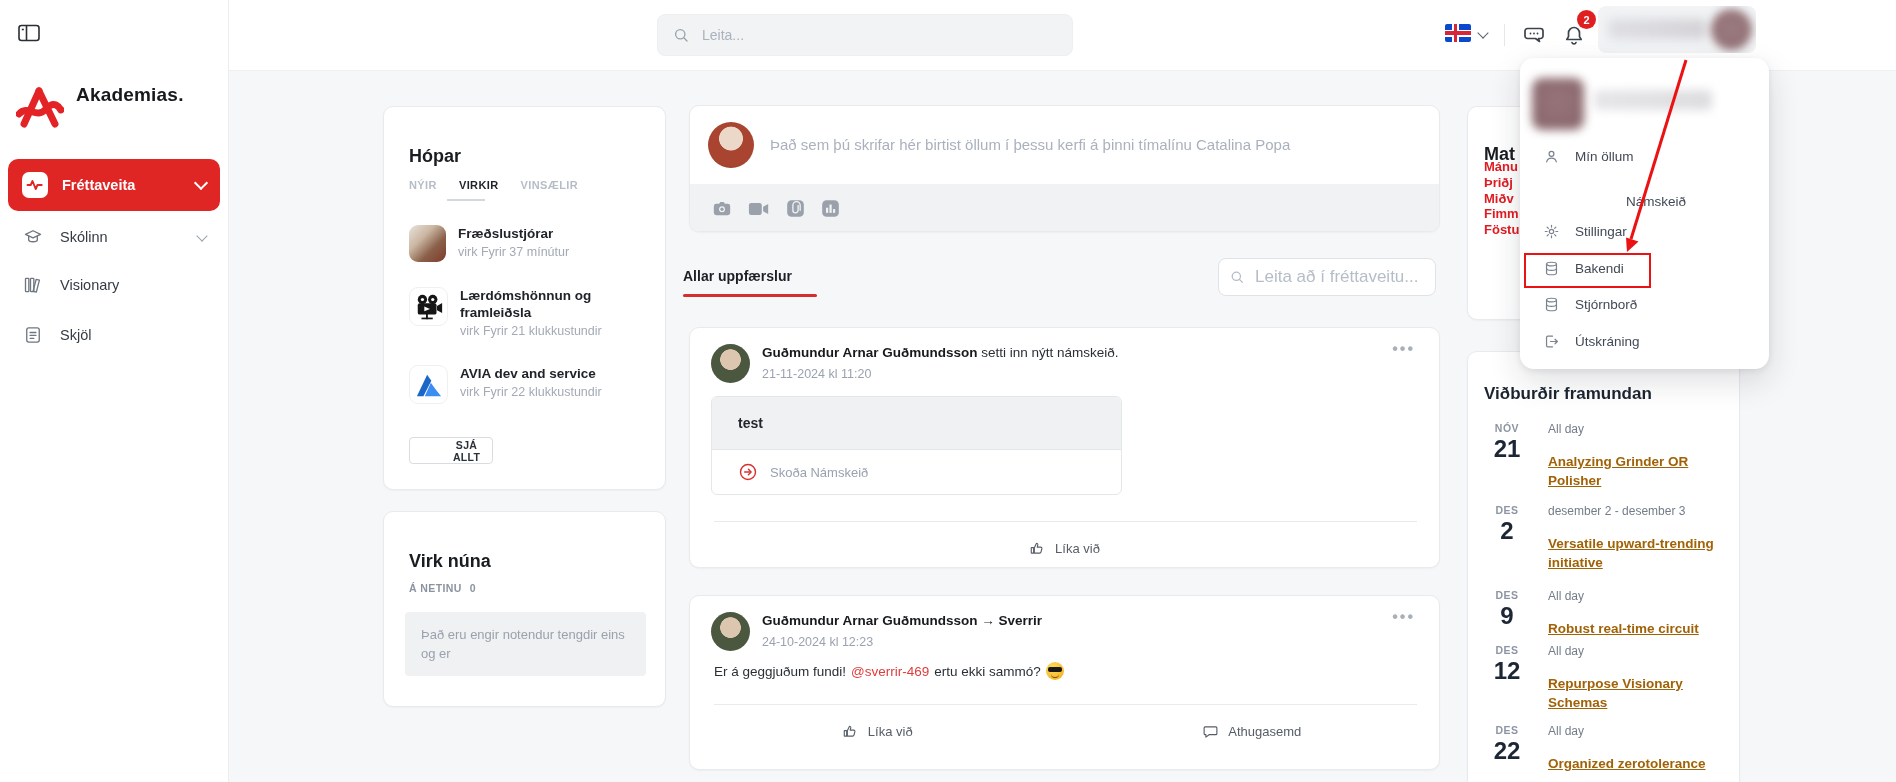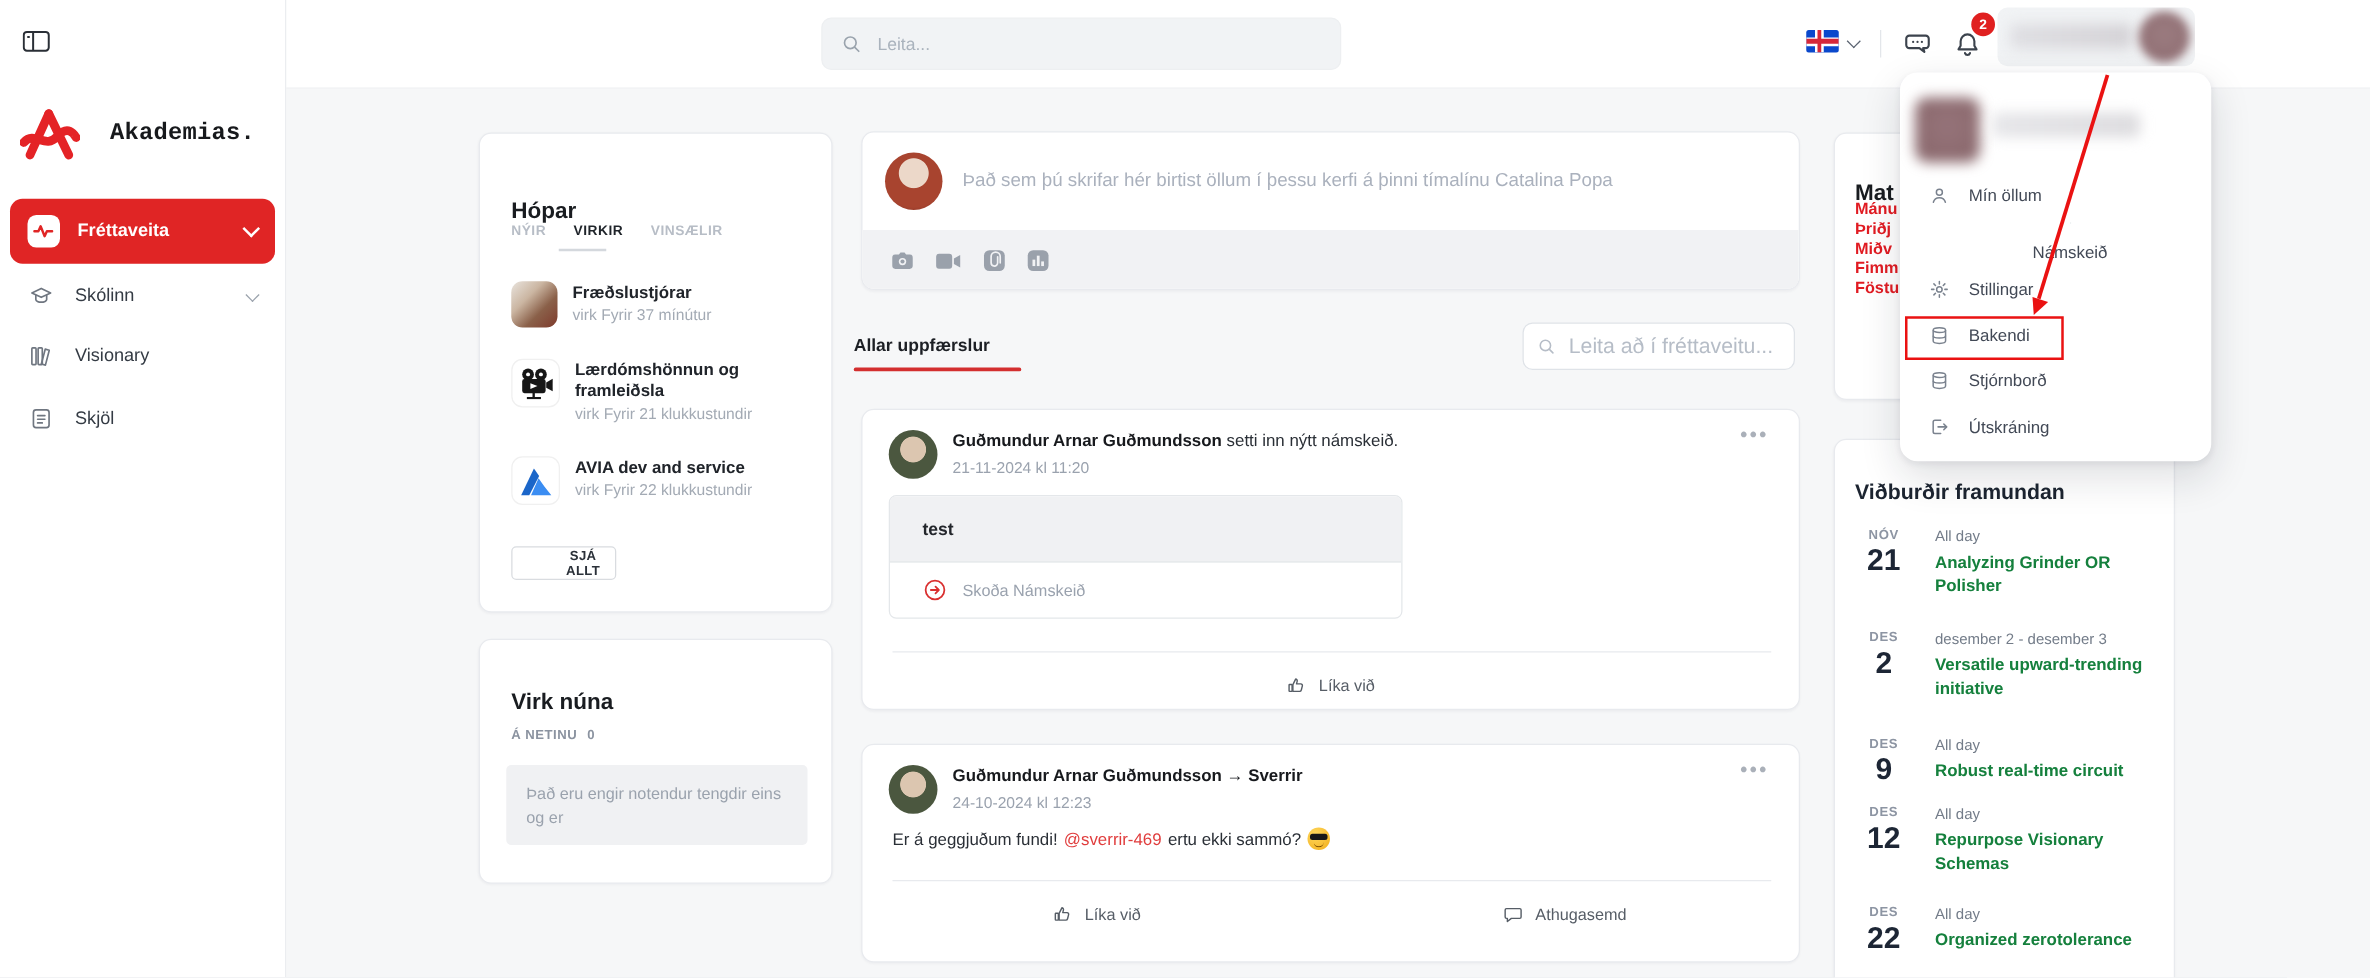--- a/index.html
+++ b/index.html
@@ -27,35 +27,35 @@
   .badge{left:1349px;top:10px;min-width:19px;height:19px;background:#e02020;border-radius:10px;color:#fff;
          font-size:11px;font-weight:bold;display:flex;align-items:center;justify-content:center;}
   .userchip{left:1370px;top:6px;width:158px;height:47px;background:#f1f3f5;border-radius:8px;overflow:hidden;}
   .userchip .nameblur{position:absolute;left:10px;top:13px;width:98px;height:20px;border-radius:4px;
         background:linear-gradient(90deg,#dfdfe3,#d4d2d6);filter:blur(5px);}
   .userchip .avblur{position:absolute;right:4px;top:3px;width:41px;height:41px;border-radius:50%;
         background:radial-gradient(circle at 50% 45%,#9b7c80,#8d6b70);filter:blur(4px);}
   
   .sidebar{left:0;top:0;width:228px;height:782px;background:#fff;border-right:1px solid #ebedf0;z-index:5;}
   .sb-toggle{left:18px;top:24px;width:22px;height:18px;}
-  .logo{left:16px;top:84px;display:flex;align-items:center;gap:24px;font-family:Liberation Mono, monospace;}
+  .logo{left:16px;top:84px;display:flex;align-items:flex-start;gap:12px;}
   .logo-text{font-size:19px;font-weight:bold;letter-spacing:.2px;color:#17191c;}
   .navpill{left:8px;top:159px;width:212px;height:52px;background:#e02525;border-radius:10px;display:flex;
            align-items:center;padding:0 14px;box-sizing:border-box;gap:14px;}
   .pill-ic{width:26px;height:26px;background:#fff;border-radius:7px;display:flex;align-items:center;justify-content:center;}
   .navpill .lbl{color:#fff;font-weight:bold;font-size:14.5px;flex:1;}
   .chev-w{width:8px;height:8px;border-right:2.4px solid #fff;border-bottom:2.4px solid #fff;transform:rotate(45deg);margin-top:-4px;}
   .navrow{left:8px;width:212px;height:40px;display:flex;align-items:center;padding:0 14px;box-sizing:border-box;gap:16px;}
   .navrow .lbl{font-size:14.5px;color:#343b44;flex:1;}
   .chev-g{margin-top:-3px;border-color:#9aa2ac;}
   
   .card{background:#fff;border:1px solid #e8eaee;border-radius:10px;box-shadow:0 1px 2px rgba(25,35,45,.04);box-sizing:border-box;}
   
   .groups{left:383px;top:106px;width:283px;height:384px;}
-  .g-title{position:absolute;left:25px;top:36px;font-size:18px;font-weight:bold;color:#191c20;}
+  .g-title{position:absolute;left:25px;top:24px;font-size:18px;font-weight:bold;color:#191c20;}
   .g-tabs{position:absolute;left:25px;top:72px;display:flex;gap:22px;font-size:11px;font-weight:bold;letter-spacing:.4px;color:#b7bdc6;}
   .g-tab.active{color:#1f242a;}
   .g-underline{position:absolute;left:63px;top:92px;width:38px;height:2px;background:#d4d8dd;}
   .g-row{position:absolute;left:25px;width:236px;display:flex;gap:12px;}
   .g-av{width:37px;height:37px;border-radius:9px;flex:none;overflow:hidden;display:flex;align-items:center;justify-content:center;}
   .g-av.photo{background:linear-gradient(135deg,#e9e4de 0%,#cbb6a2 35%,#8a6049 65%,#7e3a2c 100%);}
   .g-av.white{background:#fff;border:1px solid #f0f0f0;}
   .g-name{font-size:13.5px;font-weight:bold;color:#20242a;line-height:17px;}
   .g-sub{font-size:12.5px;color:#a3aab4;margin-top:3px;}
   .g-seeall{position:absolute;left:25px;top:330px;width:84px;height:27px;border:1px solid #d9dce0;border-radius:4px;
@@ -109,21 +109,21 @@
   .matcard{left:1467px;top:106px;width:273px;height:214px;}
   .m-title{position:absolute;left:16px;top:22px;font-size:18px;font-weight:bold;color:#191c20;}
   .m-days{position:absolute;left:16px;top:52px;font-size:13px;font-weight:bold;color:#e11b22;line-height:15.8px;}
   .events{left:1467px;top:351px;width:273px;height:470px;}
   .e-title{position:absolute;left:16px;top:18px;font-size:17px;font-weight:bold;color:#1c2430;}
   .e-item{position:absolute;left:16px;width:244px;display:flex;gap:18px;}
   .e-date{width:46px;flex:none;text-align:center;}
   .e-month{font-size:10.5px;font-weight:bold;letter-spacing:.5px;color:#8d95a3;}
   .e-day{font-size:24px;font-weight:bold;color:#1d2635;margin-top:1px;}
   .e-meta{font-size:12px;color:#737c89;}
-  .e-name{font-size:13.5px;font-weight:bold;color:#15803d;line-height:19px;margin-top:4px;}
+  .e-name{font-size:13.5px;font-weight:bold;color:#a16207;line-height:19px;margin-top:16px;text-decoration:underline;}
   
   .dropdown{left:1520px;top:58px;width:249px;height:311px;background:#fff;border-radius:14px;z-index:20;
             box-shadow:0 12px 32px rgba(20,30,45,.14),0 2px 6px rgba(20,30,45,.08);}
   .dd-avblur{position:absolute;left:12px;top:20px;width:52px;height:52px;border-radius:10px;
              background:radial-gradient(circle at 50% 45%,#96747a,#876569);filter:blur(5px);}
   .dd-nameblur{position:absolute;left:74px;top:32px;width:118px;height:20px;border-radius:4px;
              background:linear-gradient(90deg,#e6e6e9,#dddcdf);filter:blur(5px);}
   .dd-item{position:absolute;left:0;width:249px;height:31px;display:flex;align-items:center;gap:15px;
            padding:0 0 0 23px;box-sizing:border-box;font-size:13.5px;color:#424956;}
   

